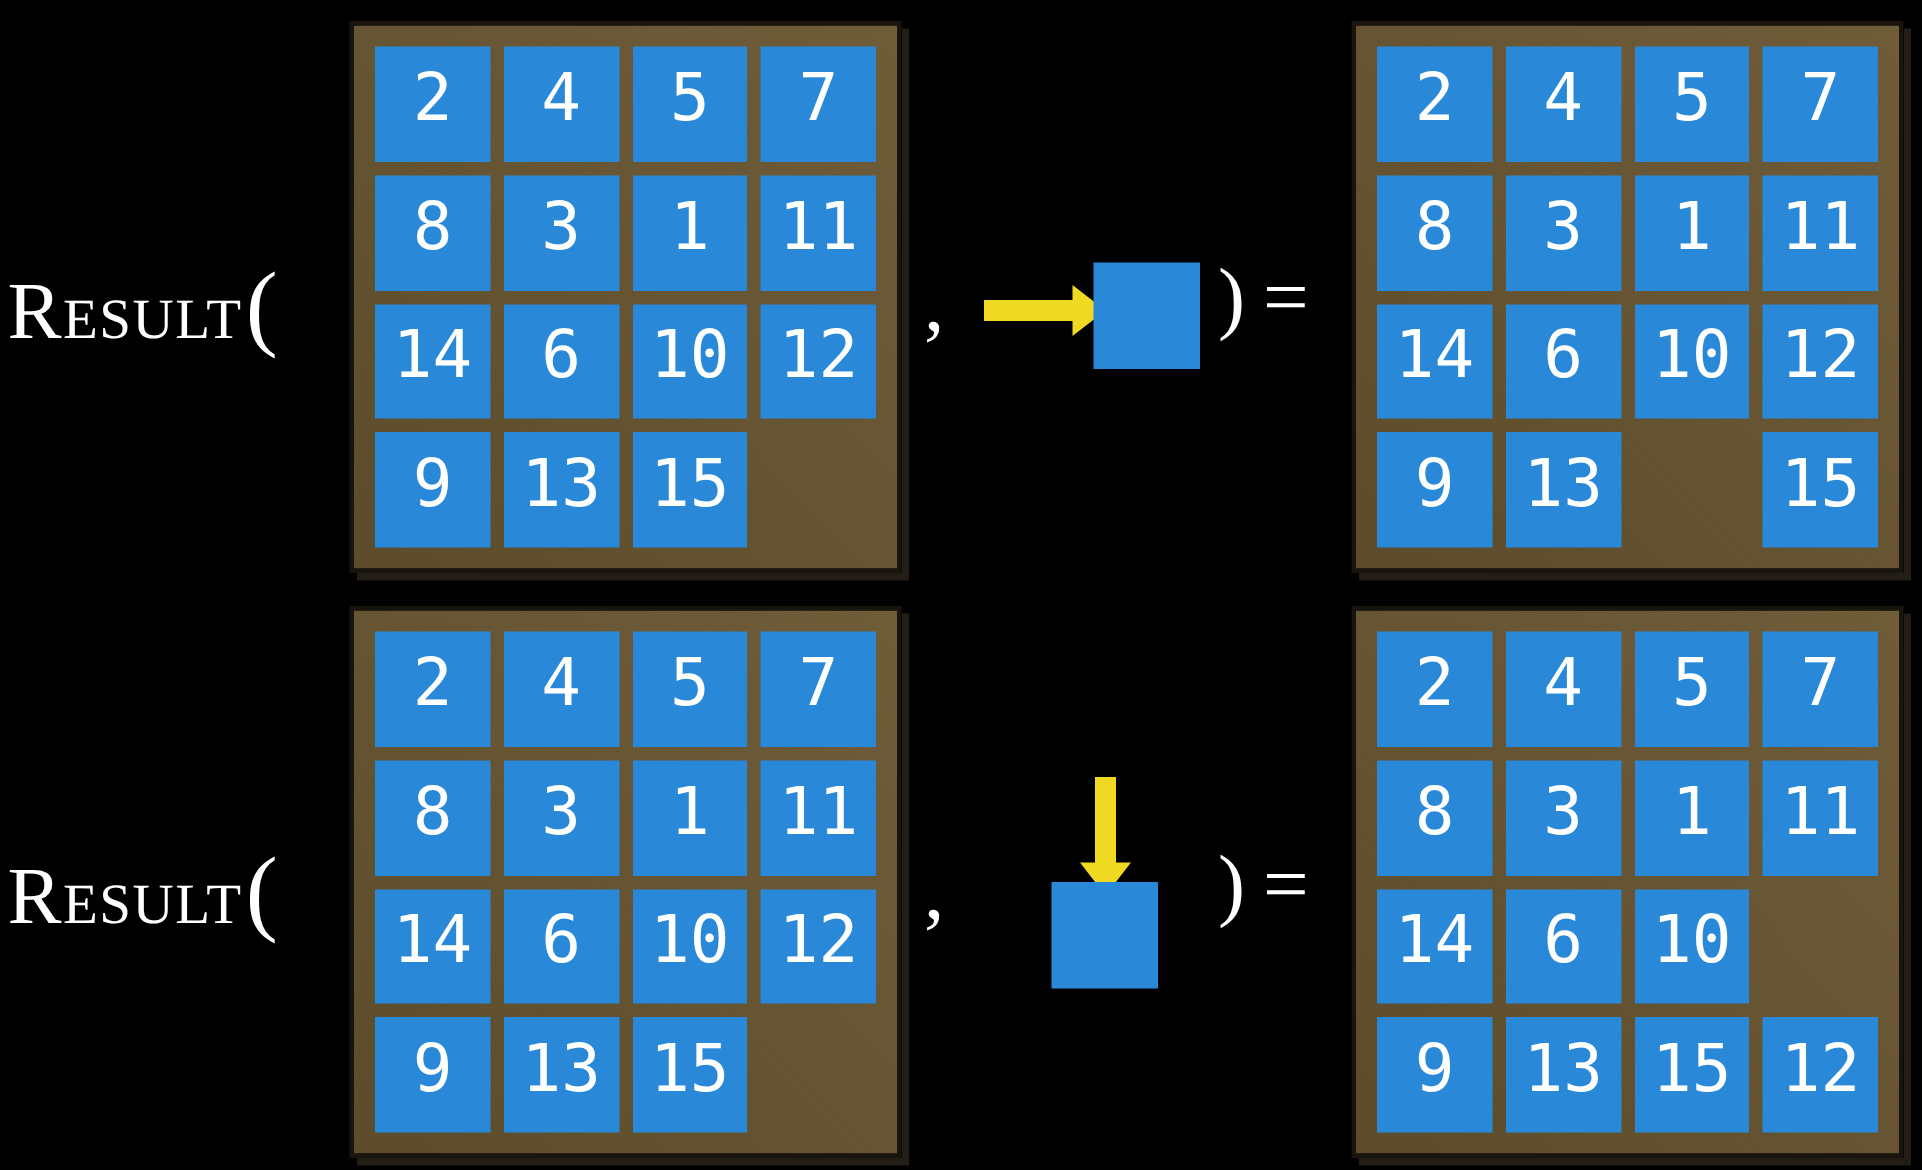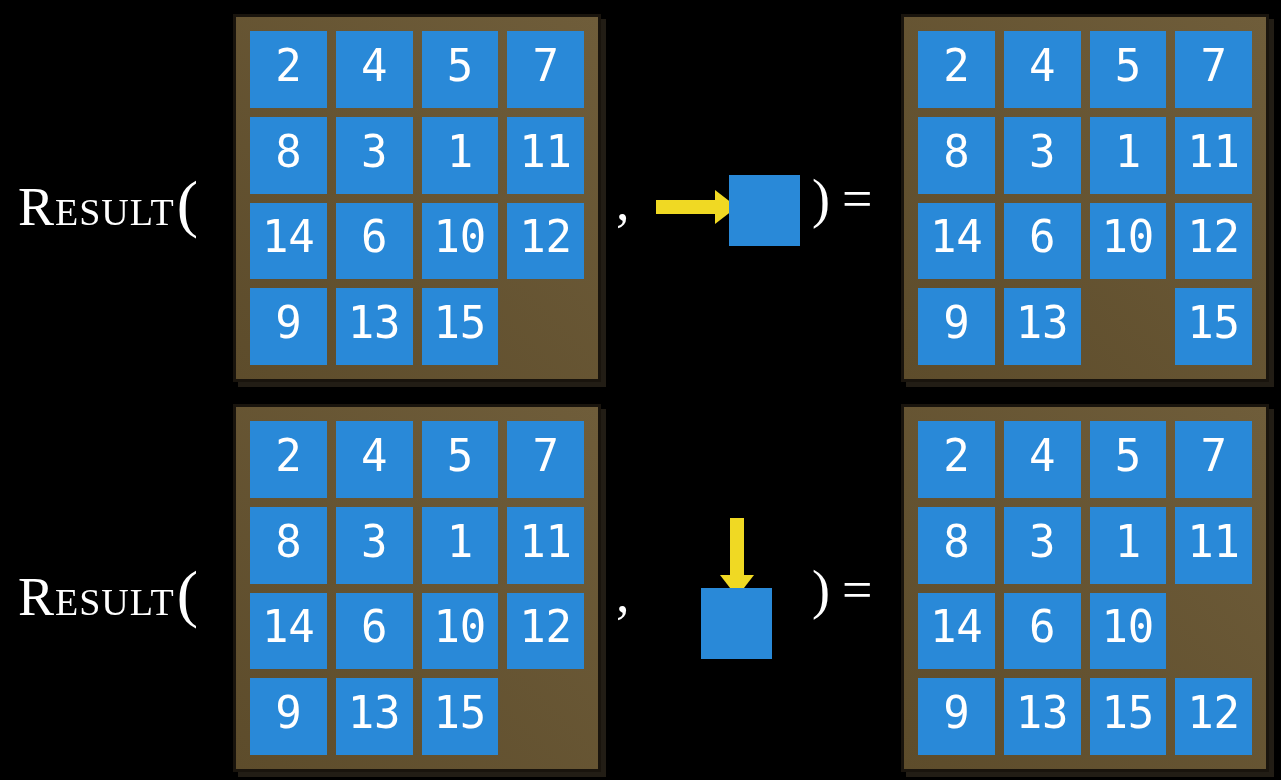--- a/index.html
+++ b/index.html
@@ -6,21 +6,21 @@
   #canvas{
     position:relative;
     width:1281px;height:780px;
     background:var(--background-black,#000);
     overflow:hidden;
     font-family:"Liberation Serif", serif;
   }
   
   .func-label{
     position:absolute;
-    left:18px;
+    left:5px;
     color:var(--text-white,#fff);
     font-size:54px;
     line-height:1;
     white-space:nowrap;
   }
   .func-name{font-variant:small-caps;letter-spacing:1px;}
   .open-paren{font-size:64px;font-weight:400;margin-left:2px;}
   
   .comma{
     position:absolute;

